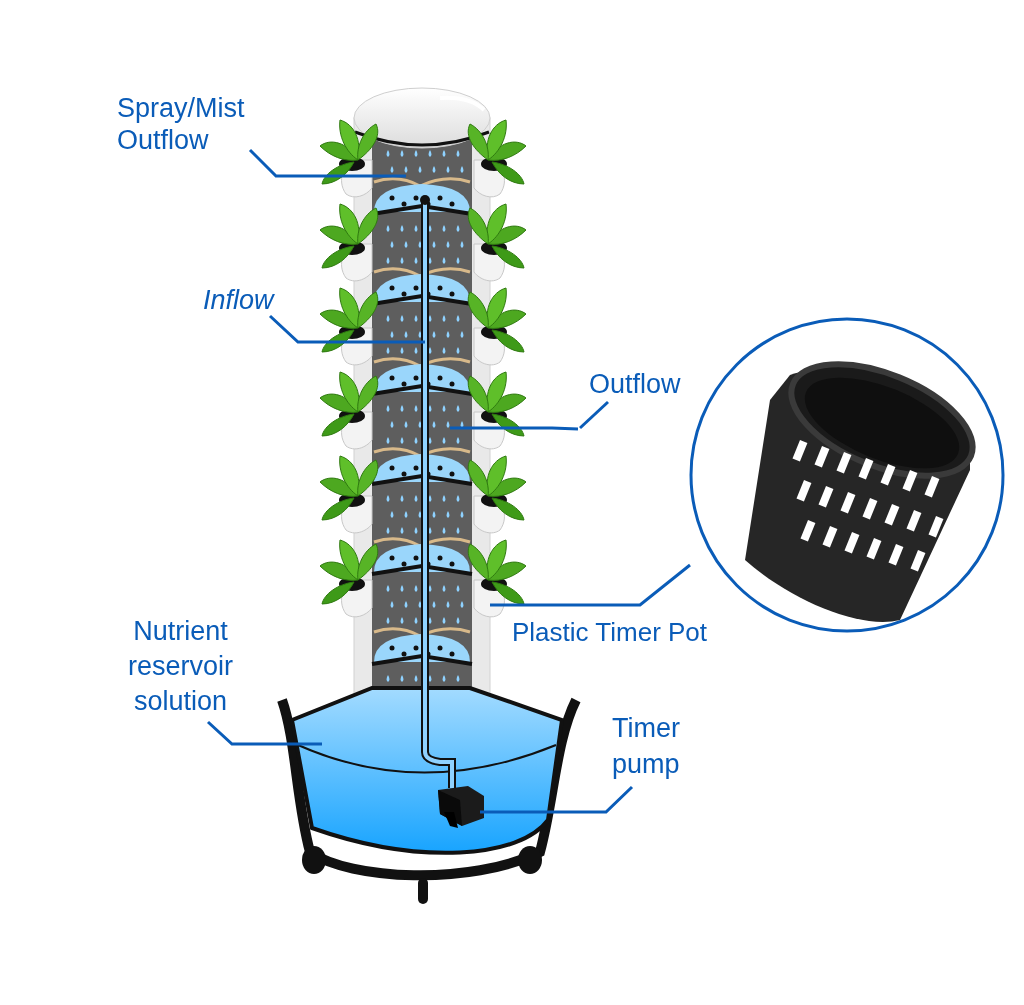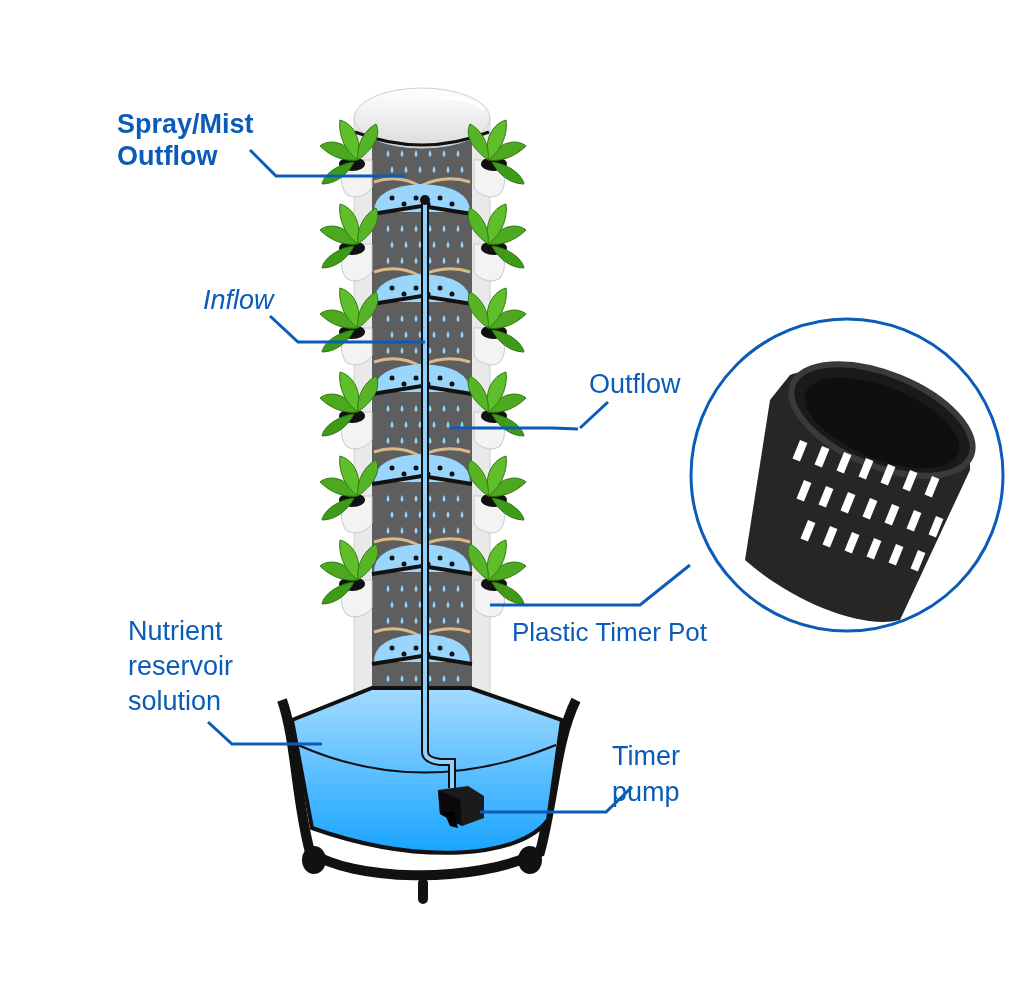--- a/index.html
+++ b/index.html
@@ -332,28 +332,28 @@
     <polyline points="250,150 276,176 406,176"></polyline>
     <polyline points="270,316 298,342 425,342"></polyline>
     <polyline points="578,429 552,428 450,428" transform="translate(0,0)"></polyline>
     <polyline points="608,402 580,428"></polyline>
     <polyline points="690,565 640,605 490,605"></polyline>
     <polyline points="208,722 232,744 322,744"></polyline>
     <polyline points="632,787 606,812 480,812"></polyline>
   </g>
 </svg>
 
-<div class="lbl" style="left:117px;top:108px;font-weight:bold;">
+<div class="lbl" style="left:117px;top:92px;">
   <div>Spray/Mist</div>
   <div>Outflow</div>
 </div>
 <div class="lbl" style="left:203px;top:284px;font-style:italic;">Inflow</div>
 <div class="lbl" style="left:566px;top:368px;margin-left:23px;">Outflow</div>
 <div class="lbl" style="left:512px;top:616px;font-size:26px;">Plastic Timer Pot</div>
-<div class="lbl" style="left:128px;top:614px;line-height:35px;">
+<div class="lbl" style="left:128px;top:614px;line-height:35px;text-align:center;">
   <div>Nutrient</div>
   <div>reservoir</div>
   <div>solution</div>
 </div>
-<div class="lbl" style="left:612px;top:710px;line-height:36px;margin-top:28px;">
+<div class="lbl" style="left:612px;top:710px;line-height:36px;">
   <div>Timer</div>
   <div>pump</div>
 </div>
 
 </body></html>

